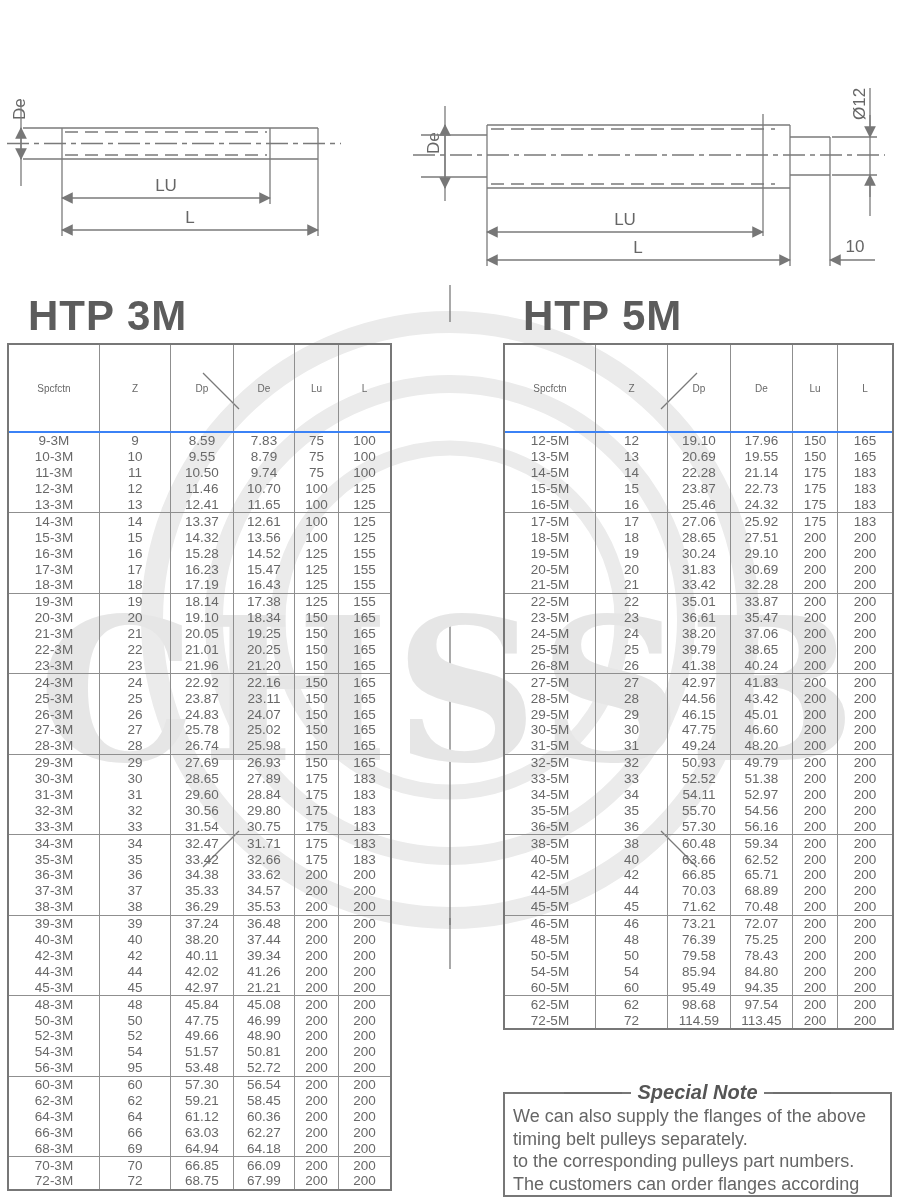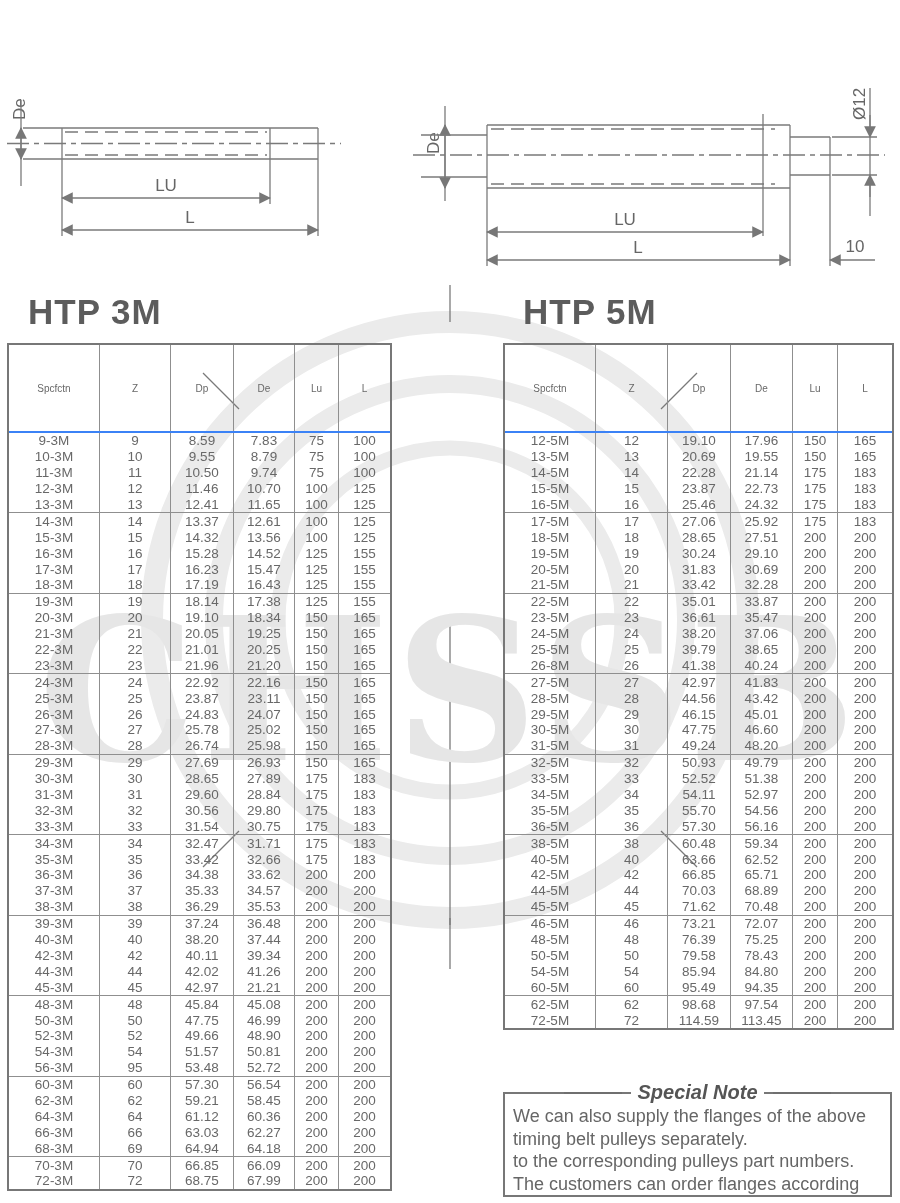--- a/index.html
+++ b/index.html
@@ -11,21 +11,21 @@
   .title-prefix{font-size:54px;font-weight:bold;color:#6b6b6b;letter-spacing:1px;}
   .title-main{font-size:54px;font-weight:bold;font-style:italic;color:#6b6b6b;margin-left:26px;letter-spacing:1px;}
   
   .drawL{position:absolute;left:5px;top:86px;z-index:2;}
   .drawR{position:absolute;left:413px;top:86px;z-index:2;}
   svg line, svg path.ln{stroke:#7a7a7a;stroke-width:1.3;fill:none;}
   svg text{fill:#666;font-family:"Liberation Sans",sans-serif;font-size:17px;}
   
   .wm{position:absolute;left:40px;top:285px;z-index:0;pointer-events:none;}
   
-  .sec-h{position:absolute;z-index:2;font-size:35px;font-weight:bold;color:#5c5c5c;margin:0;letter-spacing:1px;}
+  .sec-h{position:absolute;z-index:2;font-size:42px;font-weight:bold;color:#5c5c5c;margin:0;letter-spacing:1px;}
   .h3m{left:28px;top:292px;}
   .h5m{left:523px;top:292px;}
   
   .dtable{position:absolute;z-index:1;border:2px solid #777;background:transparent;}
   .t3{left:7px;top:343px;width:381px;}
   .t5{left:503px;top:343px;width:387px;}
   .row{display:grid;height:15.9px;font-size:13.5px;color:#686868;}
   .t3 .row{grid-template-columns:91px 71px 63px 61px 44px 1fr;}
   .t5 .row{grid-template-columns:91px 72px 63px 62px 45px 1fr;}
   .c{border-right:1px solid #8f8f8f;display:flex;align-items:center;justify-content:center;overflow:hidden;}

